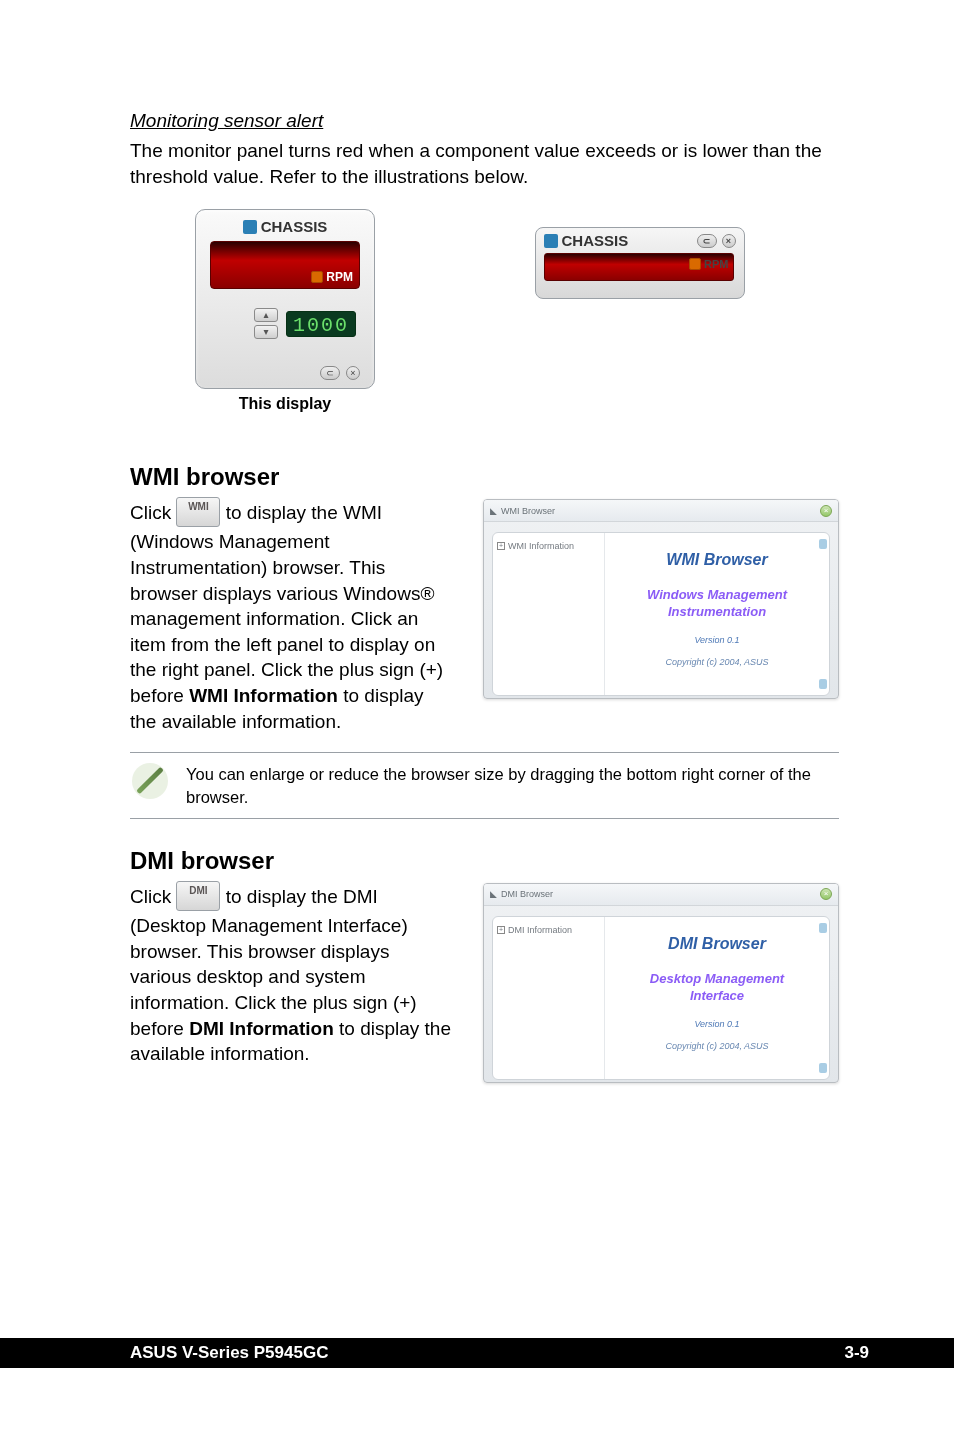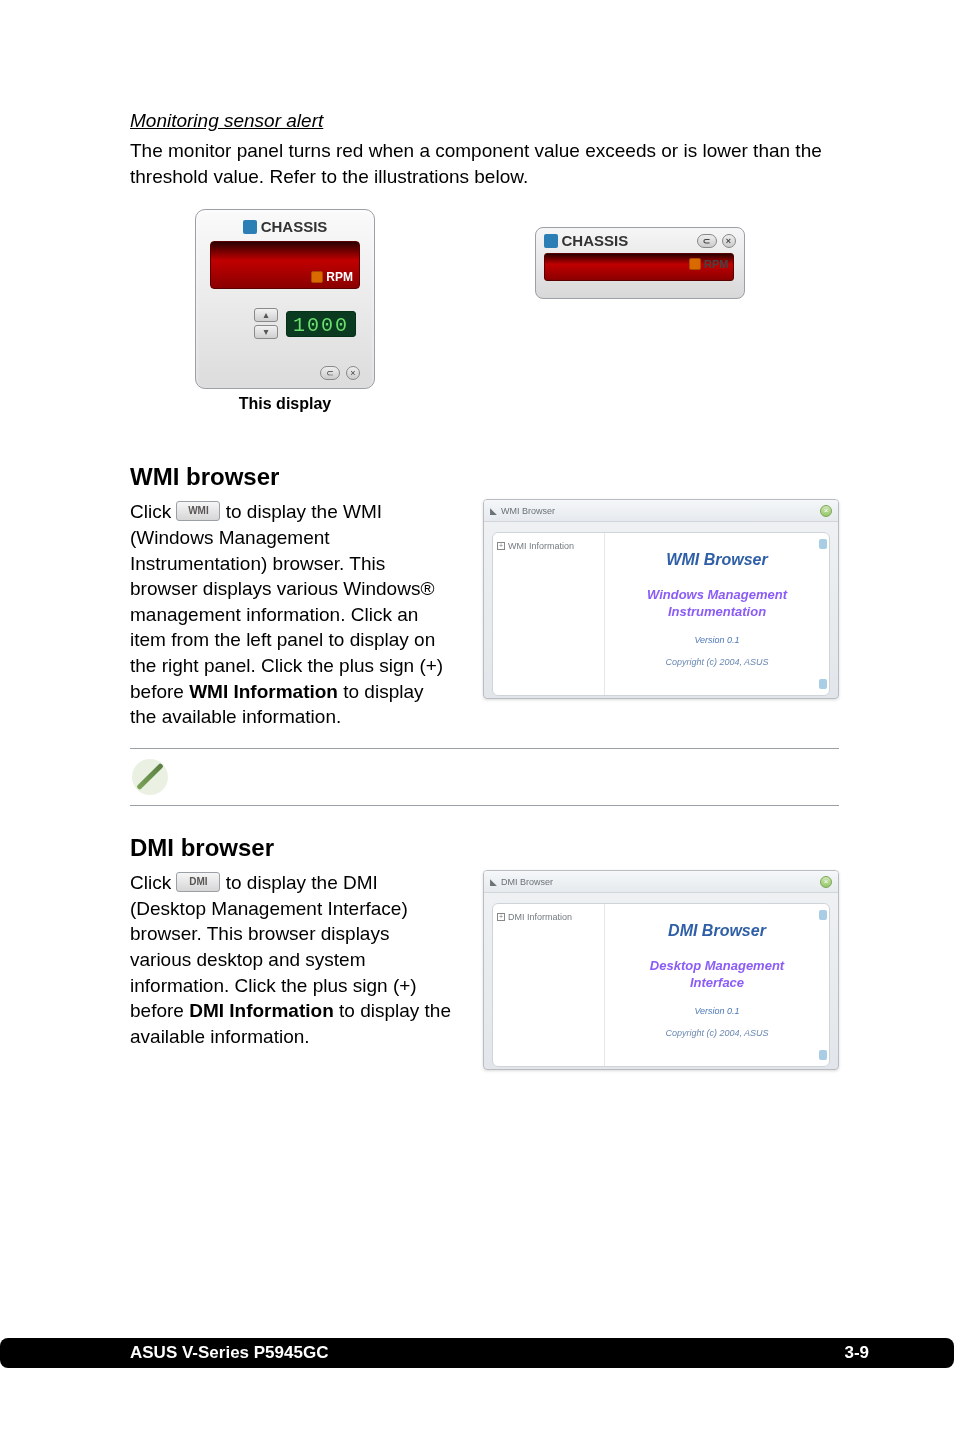--- a/index.html
+++ b/index.html
@@ -12,21 +12,21 @@
     position: relative;
     padding: 110px 115px 0 130px;
   }
   .underline-italic { text-decoration: underline; font-style: italic; font-size: 19px; margin-bottom: 6px; }
   .body-text { font-size: 19px; line-height: 1.35; }
   .section-heading { font-weight: bold; font-size: 24px; margin: 4px 0 8px 0; }
   .bold { font-weight: bold; }
 
   .inline-btn {
     display: inline-block;
-    width: 44px; height: 20px;
+    width: 44px; height: 30px;
     background: linear-gradient(#f6f6f6,#d6d6d6);
     border: 1px solid #9aa0a6;
     border-radius: 3px;
     font-size: 10px;
     font-weight: bold;
     color: #5a5555;
     text-align: center;
     line-height: 18px;
     vertical-align: middle;
     position: relative;
@@ -191,21 +191,20 @@
     position: absolute;
     left: 0; right: 0;
     bottom: 70px;
     background: #000;
     color: #fff;
     display: flex;
     justify-content: space-between;
     padding: 5px 85px 5px 130px;
     font-size: 17px;
     font-weight: bold;
-    border-radius: 8px;
   }
 </style>
 </head>
 <body>
 
 <div class="underline-italic">Monitoring sensor alert</div>
 <div class="body-text">The monitor panel turns red when a component value exceeds or is lower than the threshold value. Refer to the illustrations below.</div>
 
 <div class="img-row">
   <div class="left-col">
@@ -292,20 +291,21 @@
         </div>
       </div>
     </div>
   </div>
 </div>
 
 <div class="note-wrap">
   <hr class="hr">
   <div class="note-row">
     <div class="pencil"></div>
+    <div class="note-text">You can enlarge or reduce the browser size by dragging the bottom right corner of the browser.</div>
   </div>
   <hr class="hr">
 </div>
 
 <div class="section-heading">DMI browser</div>
 <div class="two-col">
   <div class="tc-left body-text">
     <span>Click </span>
     <span class="inline-btn">DMI</span>
     <span> to display the DMI (Desktop Management Interface) browser. This browser displays various desktop and system information. Click the plus sign (+) before </span><span class="bold">DMI Information</span><span> to display the available information.</span>

